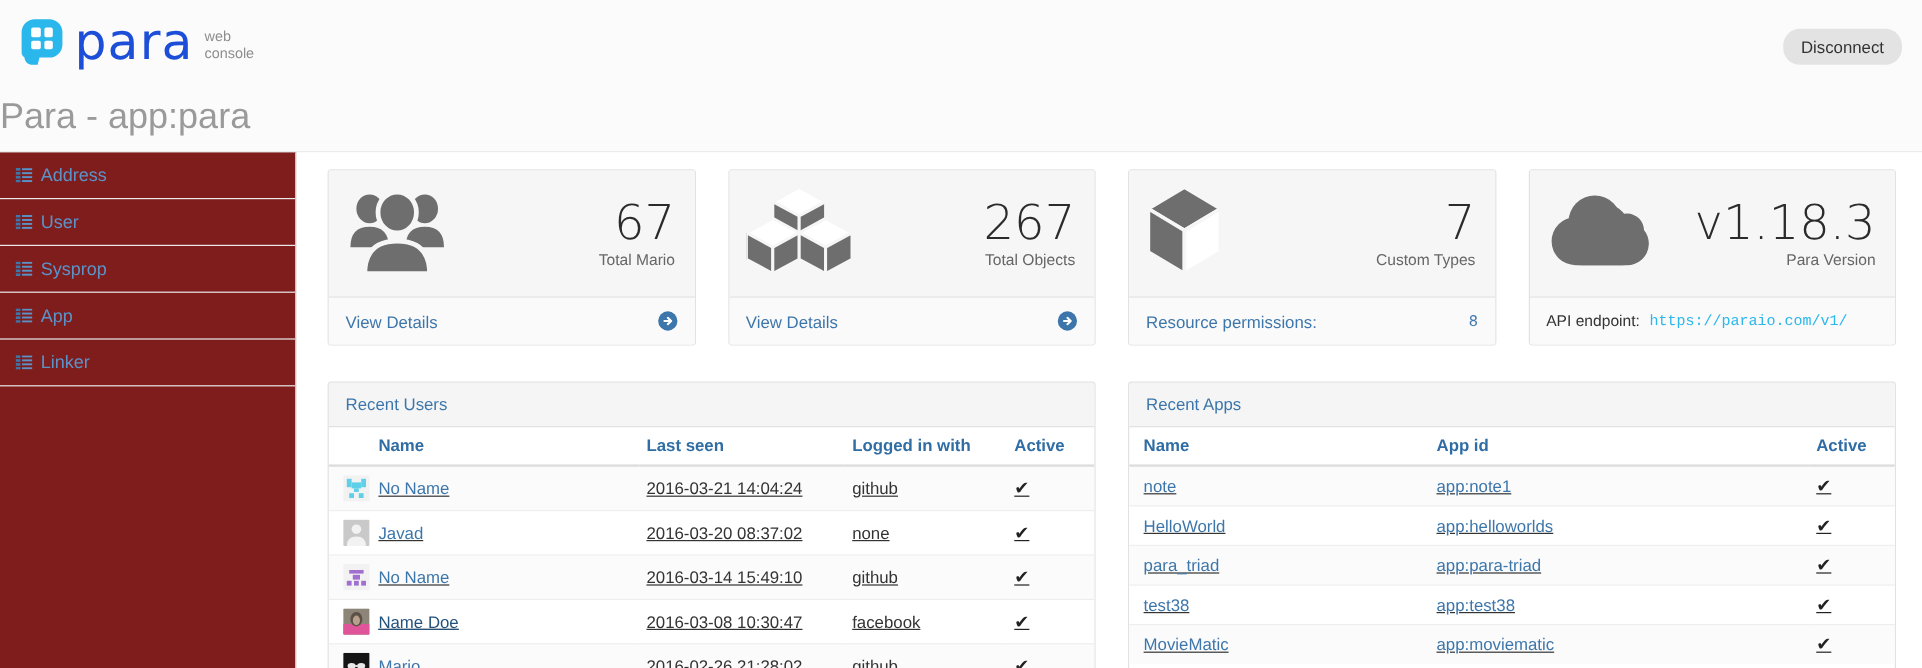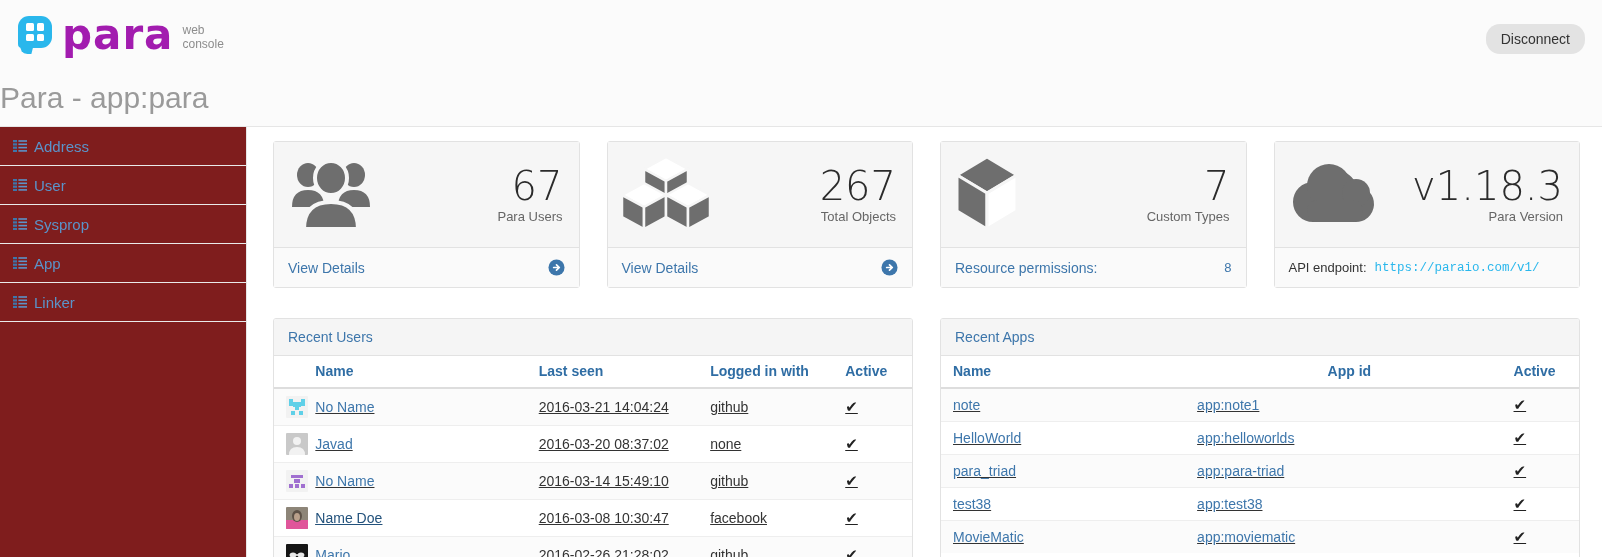--- a/index.html
+++ b/index.html
@@ -46,22 +46,22 @@
     display: grid;
     grid-template-columns: 1fr 1fr;
     grid-template-rows: 1fr 1fr;
     gap: 3px;
     z-index: 2;
   }
   .logo-grid span { background: #ffffff; border-radius: 1.5px; }
   .logo-word {
     font-size: 42px;
     letter-spacing: 1px;
-    color: #a21caf;
-    font-weight: 700;
+    color: #1d4ed8;
+    font-weight: 400;
     margin-left: 8px;
     line-height: 1;
     font-family: "DejaVu Sans", sans-serif;
   }
   .logo-sub {
     margin-left: 9px;
     font-size: 12px;
     line-height: 14px;
     color: #8d8d8d;
     padding-top: 3px;
@@ -225,21 +225,21 @@
   }
   td.link-cell span.lnk.hovered { text-decoration: underline; color: #23527c; }
   .check { font-size: 15px; color: #222222; }
   .avatar-cell { width: 34px; padding-left: 12px; padding-right: 0; }
   .avatar { width: 22px; height: 22px; display: block; border-radius: 1px; }
   .col-name  { width: 215px; }
   .col-seen  { width: 165px; }
   .col-login { width: 130px; }
   .col-active{ width: 70px; }
   .apps .col-name { width: 245px; padding-left: 12px; }
-  .apps .col-appid{ width: 310px; text-align: center; }
+  .apps .col-appid{ width: 310px; }
   .apps td:first-child { padding-left: 12px; }
   .apps th:first-child { padding-left: 12px; }
 </style>
 </head>
 <body>
 
 <div class="topbar">
   <div class="brand">
     <div class="logo-mark">
       <div class="logo-tail"></div>
@@ -342,21 +342,21 @@
             <span class="stat-icon"><svg width="86" height="76" viewBox="0 0 86 76">
                 <ellipse cx="20" cy="20" rx="11" ry="12" fill="#6e6e6e"></ellipse>
                 <ellipse cx="66" cy="20" rx="11" ry="12" fill="#6e6e6e"></ellipse>
                 <path d="M4 52 q0-17 16-17 q16 0 16 17 z" fill="#6e6e6e"></path>
                 <path d="M50 52 q0-17 16-17 q16 0 16 17 z" fill="#6e6e6e"></path>
                 <ellipse cx="43" cy="23" rx="16" ry="17" fill="#6e6e6e" stroke="#f6f6f6" stroke-width="4"></ellipse>
                 <path d="M16 74 q0-27 27-27 q27 0 27 27 z" fill="#6e6e6e" stroke="#f6f6f6" stroke-width="4"></path>
               </svg></span>
             <span class="stat-figures">
               <div class="stat-number">67</div>
-              <div class="stat-label">Para Users</div>
+              <div class="stat-label">Total Mario</div>
             </span>
           </div>
           <div class="stat-foot">
             <span>View Details</span>
             <span class="foot-right">
               <svg class="arrow-circle" viewBox="0 0 18 18">
                 <circle cx="9" cy="9" r="8.5" fill="#3d76ab"></circle>
                 <path d="M6 9 h5.5 M9 6.2 L12 9 L9 11.8" stroke="#ffffff" stroke-width="1.8" fill="none" stroke-linecap="round" stroke-linejoin="round"></path>
               </svg>
             </span>

